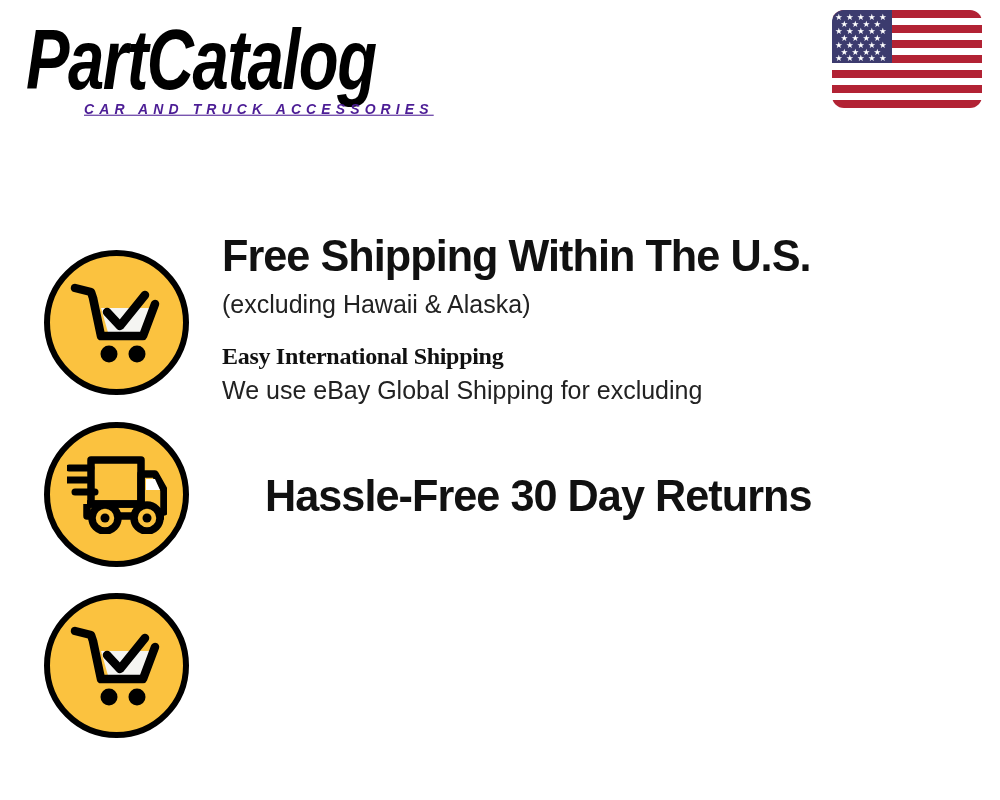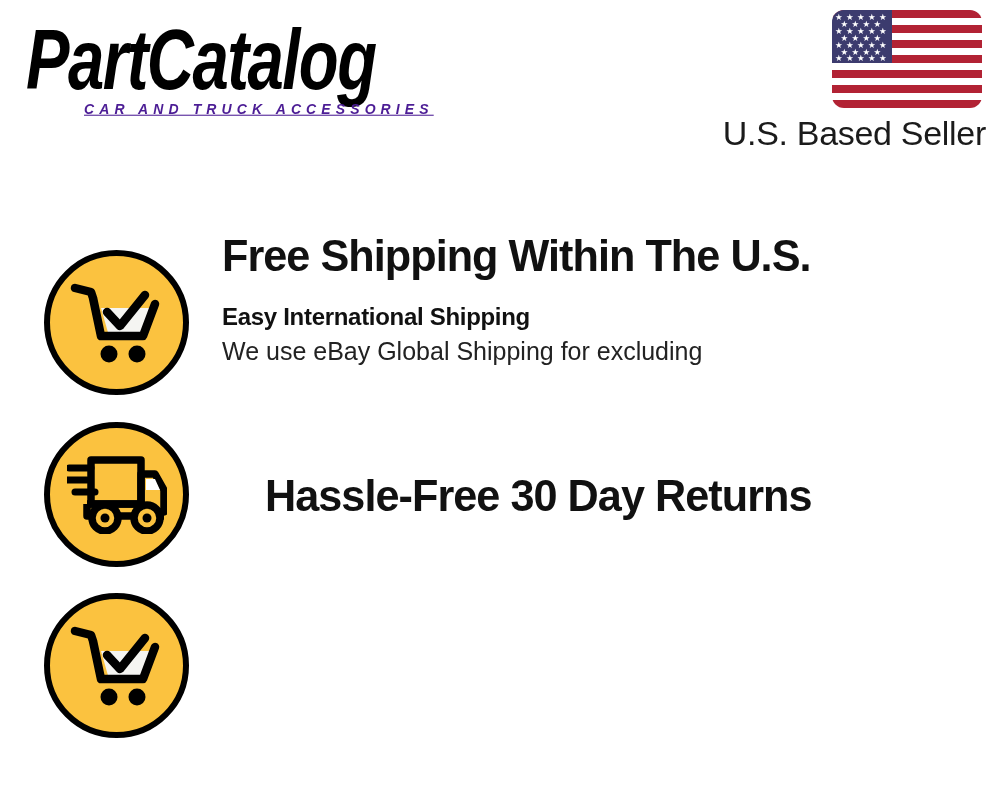--- a/index.html
+++ b/index.html
@@ -158,21 +158,21 @@
   }
   .f-sub {
     font-family: "Liberation Sans", sans-serif;
     font-weight: 400;
     font-size: 25px;
     line-height: 34px;
     color: #222222;
     white-space: nowrap;
   }
   .f-sub-bold {
-    font-family: Liberation Sans, sans-serif;
+    font-family: Liberation Serif, serif;
     font-weight: bold;
     font-size: 24px;
     line-height: 34px;
     letter-spacing: -0.3px;
     color: #111111;
     white-space: nowrap;
   }
 
   
   #row-free-shipping { top: 60px; height: 172px; }
@@ -244,21 +244,20 @@
         <span class="star" style="left:19.5px;top:38px;">★</span>
         <span class="star" style="left:30.5px;top:38px;">★</span>
         <span class="star" style="left:41.5px;top:38px;">★</span>
         <span class="star" style="left:3px;  top:44px;">★</span>
         <span class="star" style="left:14px; top:44px;">★</span>
         <span class="star" style="left:25px; top:44px;">★</span>
         <span class="star" style="left:36px; top:44px;">★</span>
         <span class="star" style="left:47px; top:44px;">★</span>
       </div>
     </div>
-    <div id="seller-label">U.S. Based Seller</div>
   </div>
 </div>
 
 <div id="features">
 
   <div class="feature-row" id="row-free-shipping">
     <div class="badge-circle">
       <svg width="96" height="90" viewBox="0 0 96 90" aria-hidden="true">
 
         <polygon points="32,30 82,30 74,58 40,58" fill="#f5f5f2"></polygon>
@@ -266,20 +265,21 @@
         <path d="M6 10 L22 14 L24 20 L32 58 L74 58 L86 26" fill="none" stroke="#000000" stroke-width="8.5" stroke-linecap="round" stroke-linejoin="round"></path>
 
         <path d="M38 34 L51 48 L76 17" fill="none" stroke="#000000" stroke-width="8.5" stroke-linecap="round" stroke-linejoin="round"></path>
 
         <circle cx="40" cy="76" r="8.5" fill="#000000"></circle>
         <circle cx="68" cy="76" r="8.5" fill="#000000"></circle>
       </svg>
     </div>
     <div class="feature-text">
       <div class="f-title">Free Shipping Within The U.S.</div>
+      <div class="f-sub">(excluding Hawaii &amp; Alaska)</div>
       <div class="f-sub-bold">Easy International Shipping</div>
       <div class="f-sub">We use eBay Global Shipping for excluding</div>
     </div>
   </div>
 
   <div class="feature-row" id="row-returns">
     <div class="badge-circle">
       <svg width="100" height="78" viewBox="0 0 100 78" aria-hidden="true">
 
         <line x1="2" y1="12" x2="24" y2="12" stroke="#000000" stroke-width="7" stroke-linecap="round"></line>

